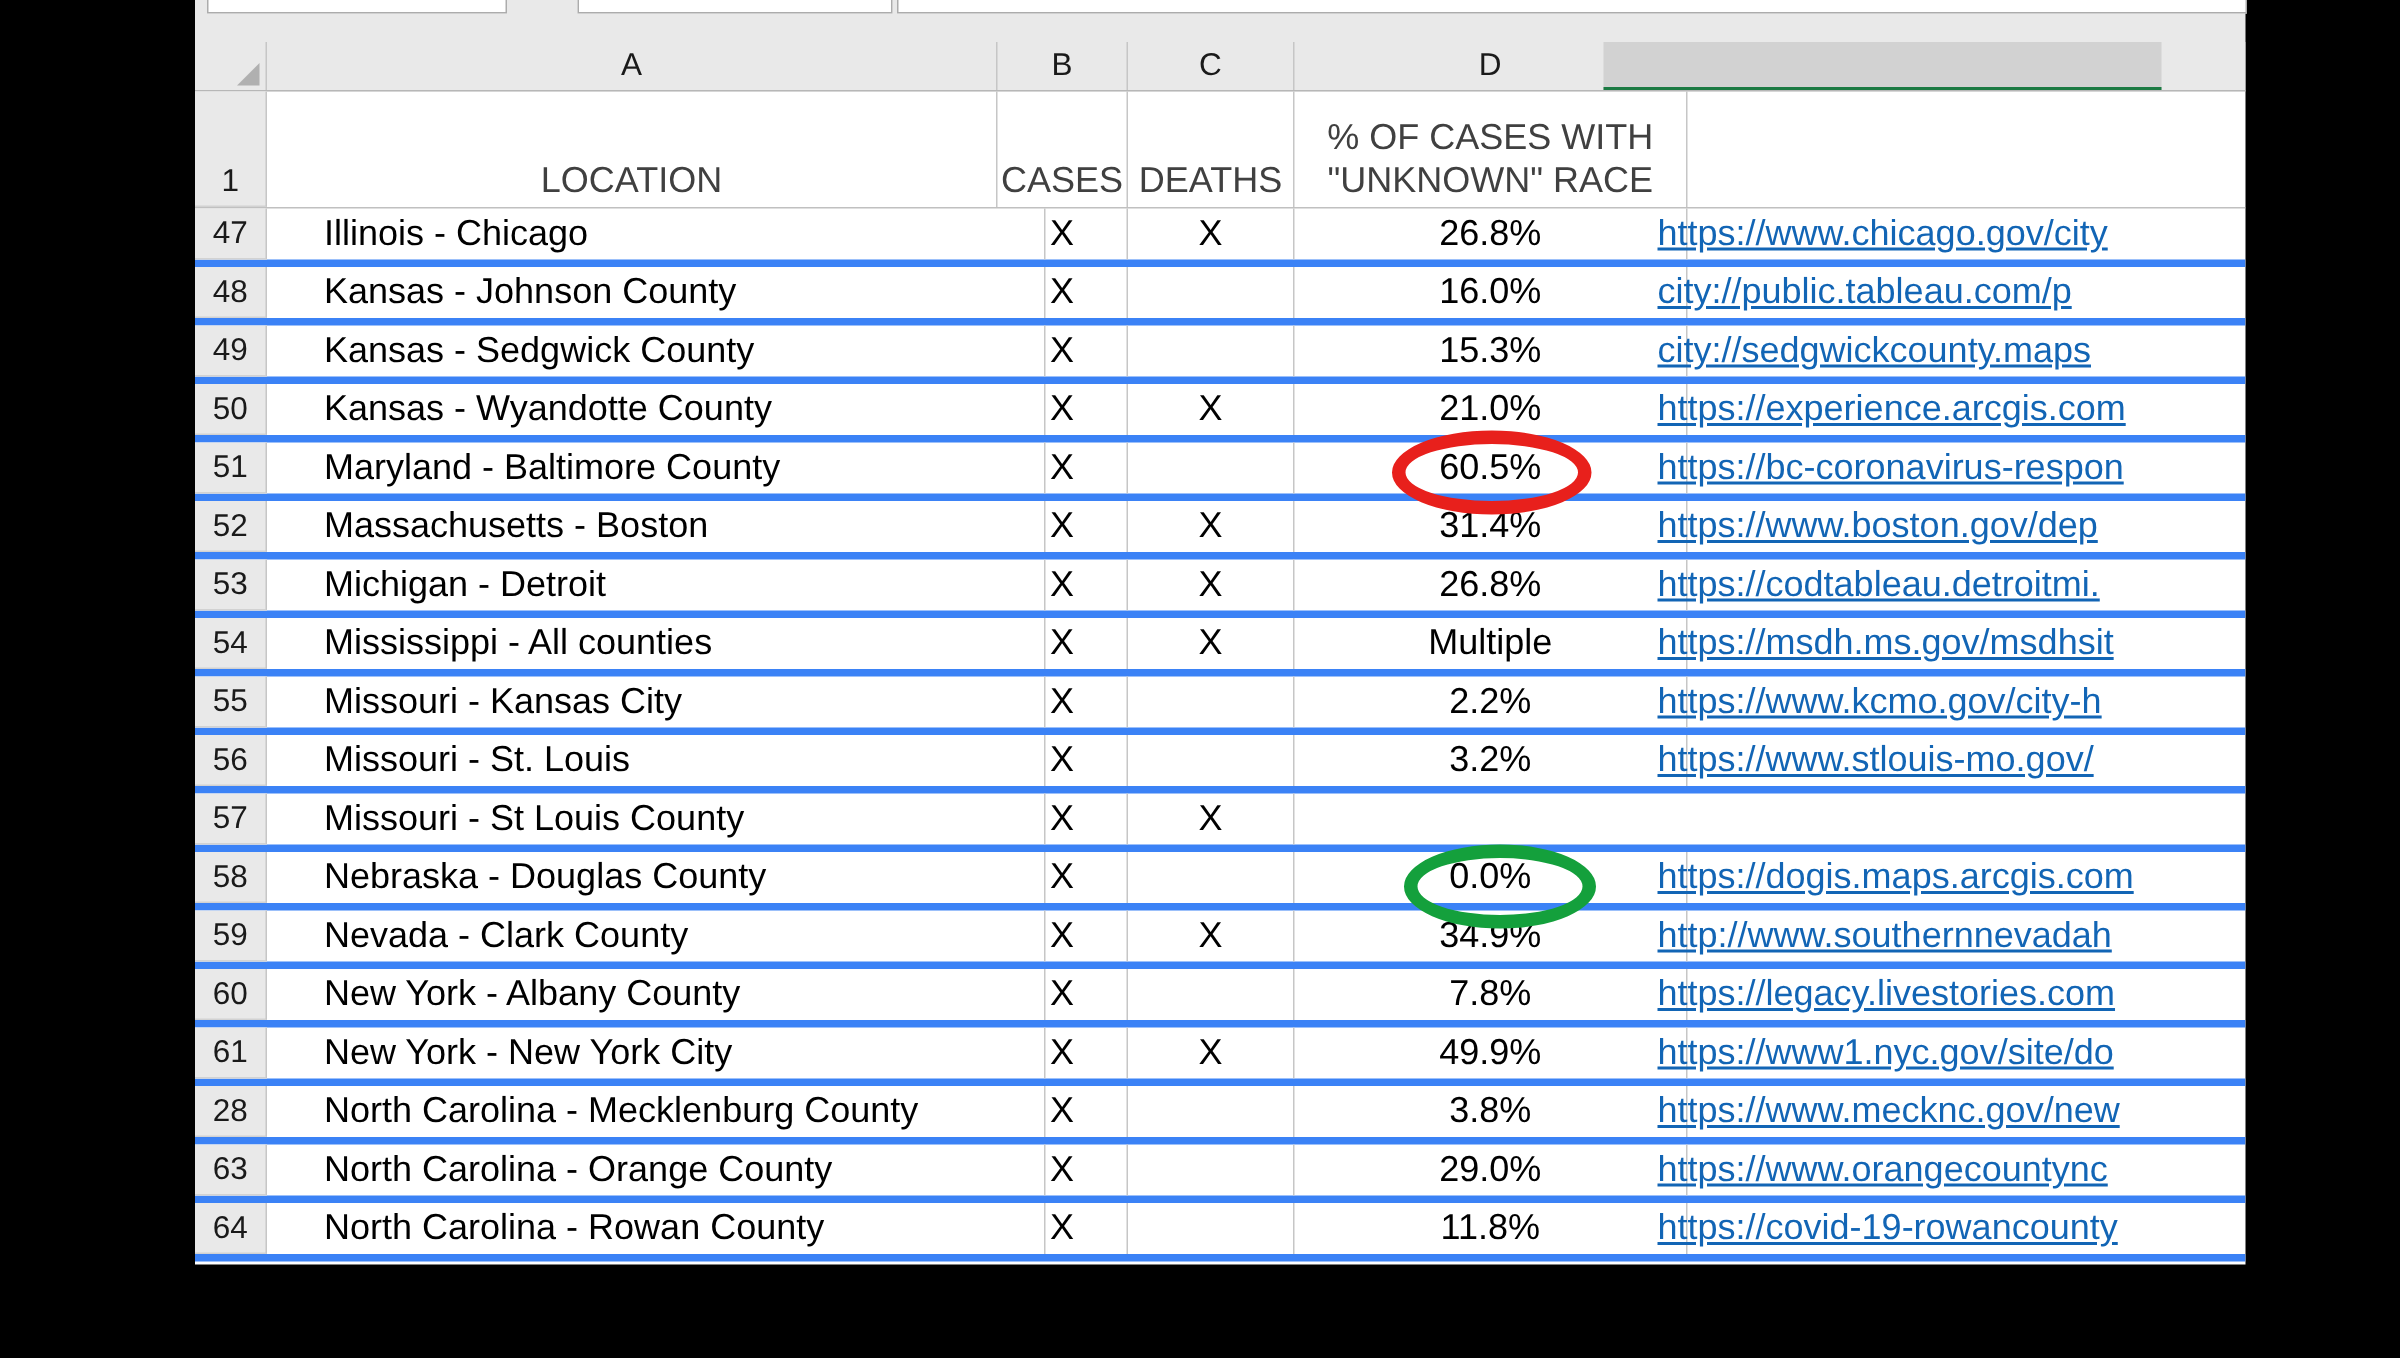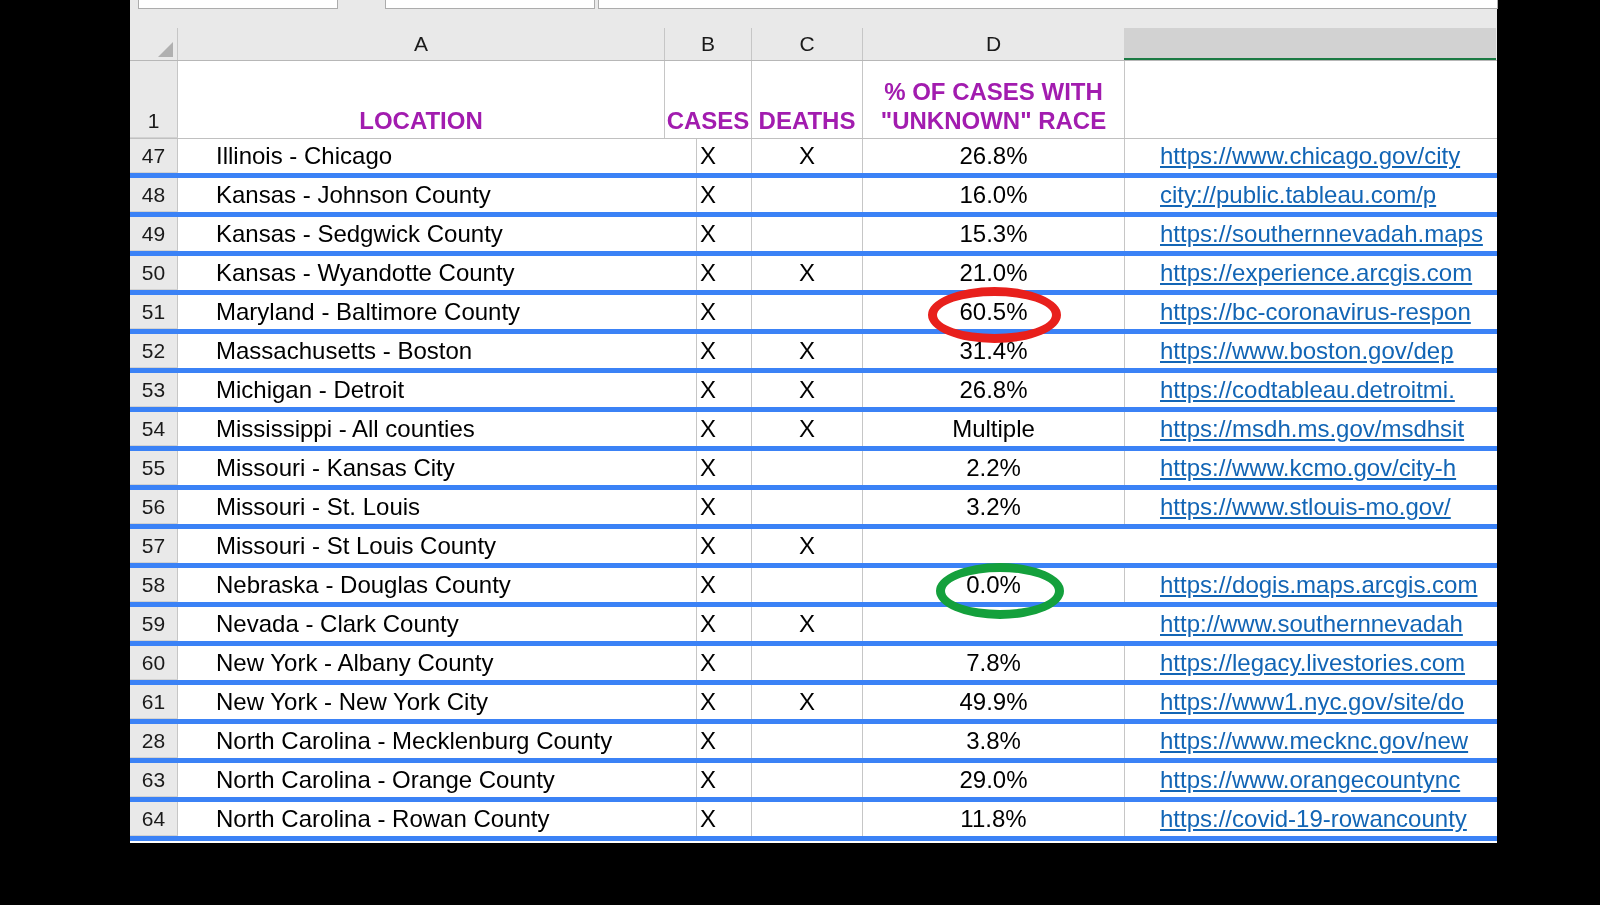--- a/index.html
+++ b/index.html
@@ -144,22 +144,22 @@
   .cell.left { justify-content: flex-start; padding-left: 6px; margin-left: 32px; }
 
   
   .hcell {
     position: absolute;
     top: 0;
     height: 100%;
     box-sizing: border-box;
     border-right: 1px solid #c6c6c6;
     font-size: 24px;
-    font-weight: bold;
-    color: #a21caf;
+    font-weight: normal;
+    color: #404040;
     display: flex;
     align-items: flex-end;
     justify-content: center;
     text-align: center;
     line-height: 1.18;
     padding-bottom: 3px;
     white-space: pre-line;
   }
 
   
@@ -171,21 +171,21 @@
     justify-content: flex-start;
     border-right: none;
   }
 
   
   .c-rowh { left: 0px;    width: 48px;  }
   .c-A    { left: 48px;   width: 487px; }
   .c-B    { left: 535px;  width: 87px;  }
   .c-C    { left: 622px;  width: 111px; }
   .c-D    { left: 733px;  width: 262px; }
-  .c-E    { left: 994px;  width: 372px; border-right: none; }
+  .c-E    { left: 939px;  width: 372px; border-right: none; }
 
   
   .annot {
     position: absolute;
     border-radius: 50%;
     box-sizing: border-box;
     pointer-events: none;
   }
   .annot-red {
     left: 928px;
@@ -252,21 +252,21 @@
           <div class="cell c-C ctr"></div>
           <div class="cell c-D ctr">16.0%</div>
           <div class="cell c-E left url">city://public.tableau.com/p</div>
         </div>
         <div class="row">
           <div class="rowhead c-rowh">49</div>
           <div class="cell c-A left">Kansas - Sedgwick County</div>
           <div class="cell c-B ctr">X</div>
           <div class="cell c-C ctr"></div>
           <div class="cell c-D ctr">15.3%</div>
-          <div class="cell c-E left url">https://southernnevadah.maps</div>
+          <div class="cell c-E left url">city://sedgwickcounty.maps</div>
         </div>
         <div class="row">
           <div class="rowhead c-rowh">50</div>
           <div class="cell c-A left">Kansas - Wyandotte County</div>
           <div class="cell c-B ctr">X</div>
           <div class="cell c-C ctr">X</div>
           <div class="cell c-D ctr">21.0%</div>
           <div class="cell c-E left url">https://experience.arcgis.com</div>
         </div>
         <div class="row">
@@ -329,20 +329,21 @@
           <div class="cell c-B ctr">X</div>
           <div class="cell c-C ctr"></div>
           <div class="cell c-D ctr">0.0%</div>
           <div class="cell c-E left url">https://dogis.maps.arcgis.com</div>
         </div>
         <div class="row">
           <div class="rowhead c-rowh">59</div>
           <div class="cell c-A left">Nevada - Clark County</div>
           <div class="cell c-B ctr">X</div>
           <div class="cell c-C ctr">X</div>
+          <div class="cell c-D ctr">34.9%</div>
           <div class="cell c-E left url">http://www.southernnevadah</div>
         </div>
         <div class="row">
           <div class="rowhead c-rowh">60</div>
           <div class="cell c-A left">New York - Albany County</div>
           <div class="cell c-B ctr">X</div>
           <div class="cell c-C ctr"></div>
           <div class="cell c-D ctr">7.8%</div>
           <div class="cell c-E left url">https://legacy.livestories.com</div>
         </div>

